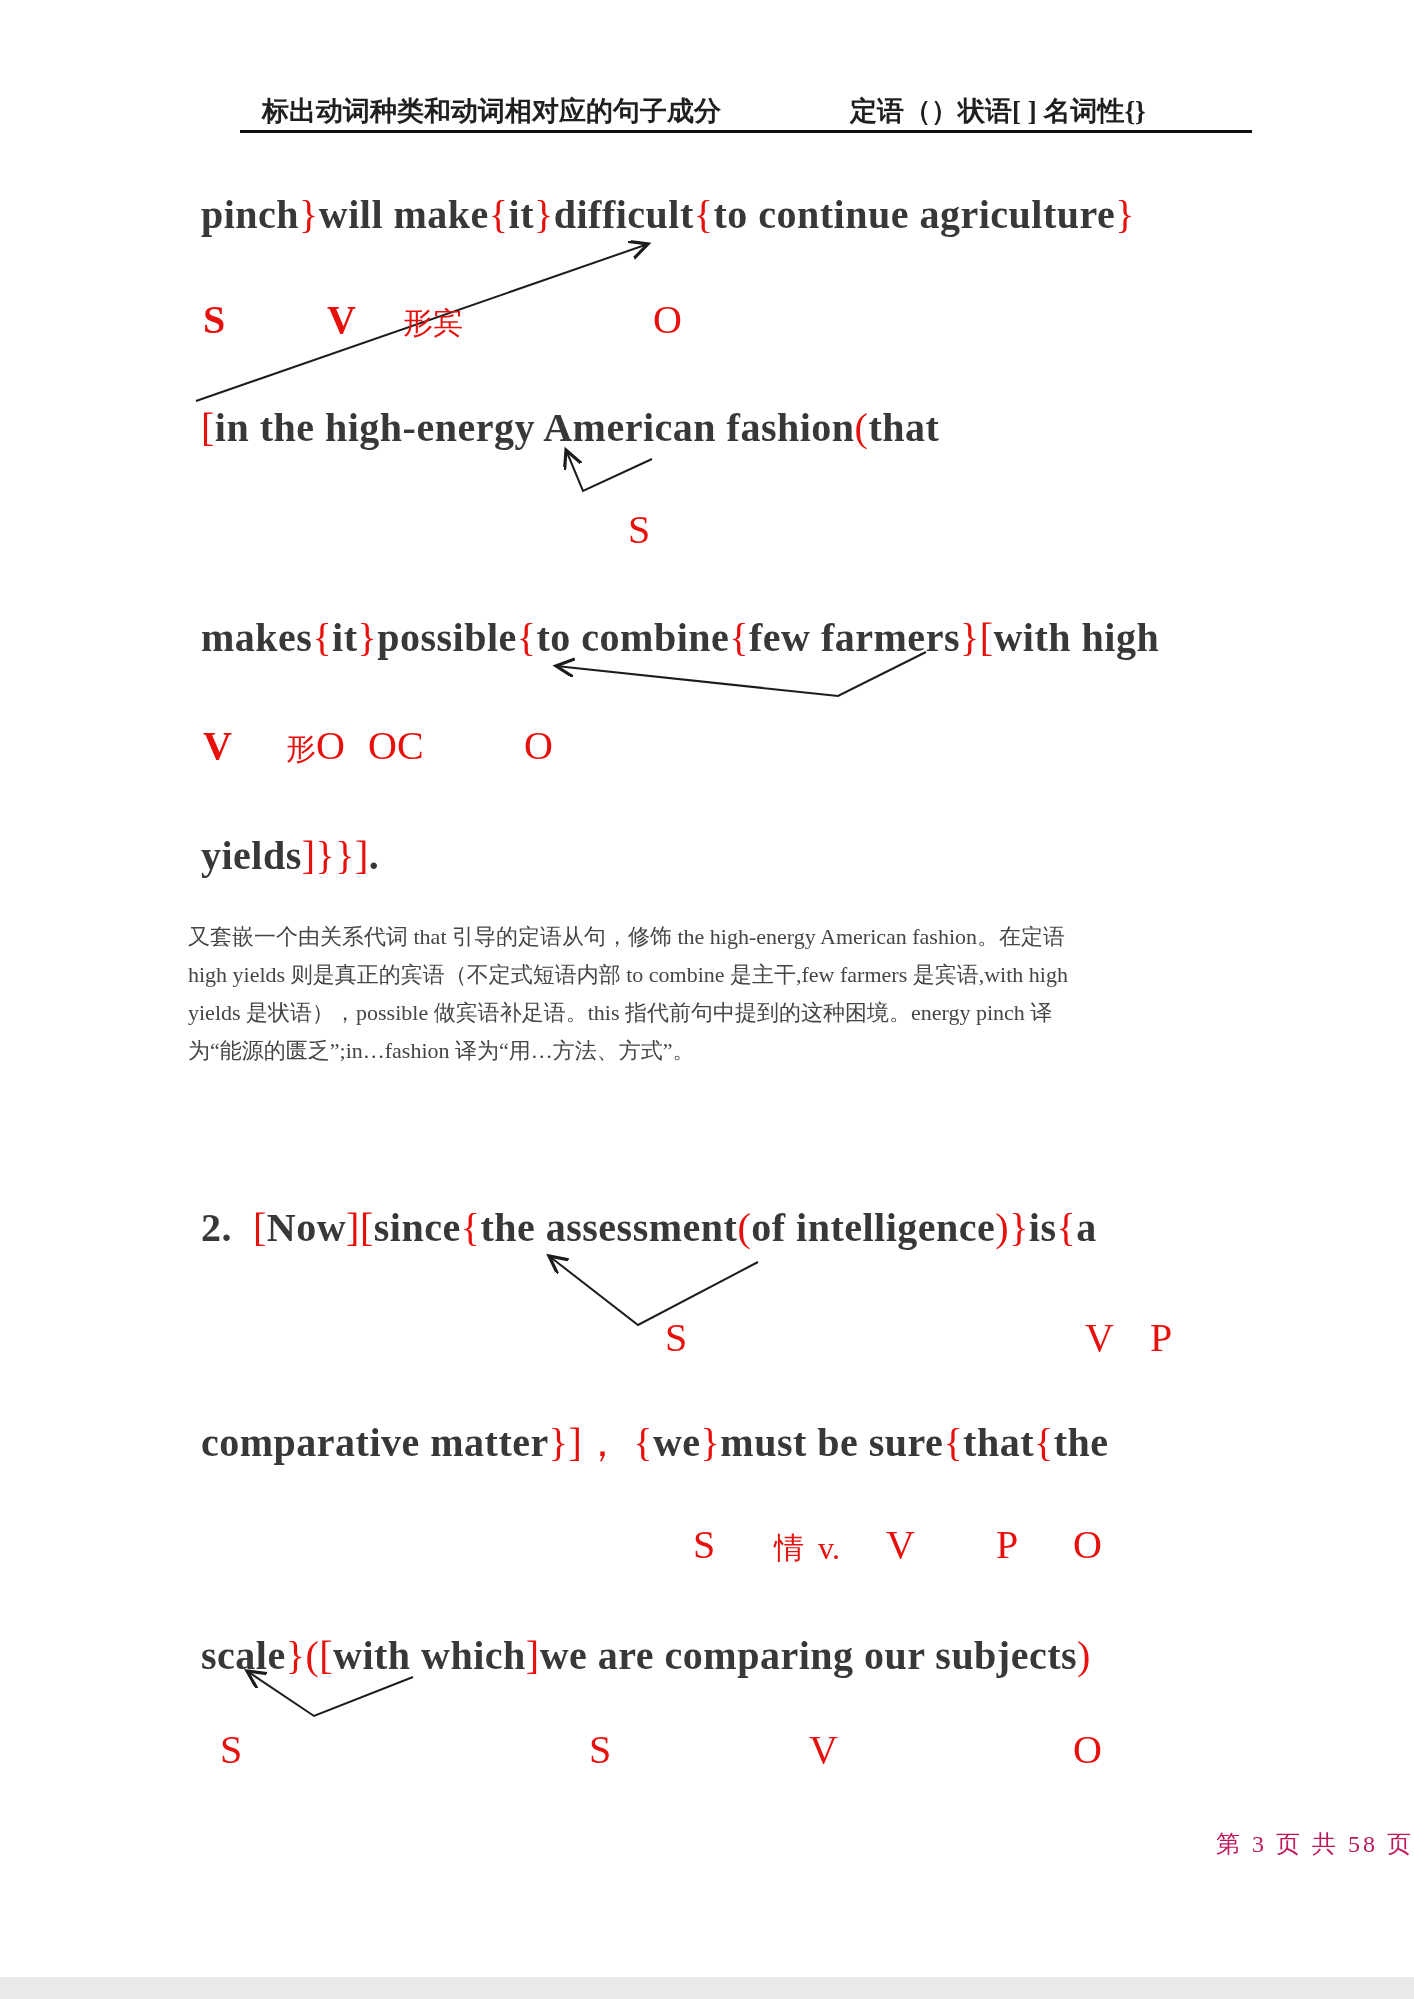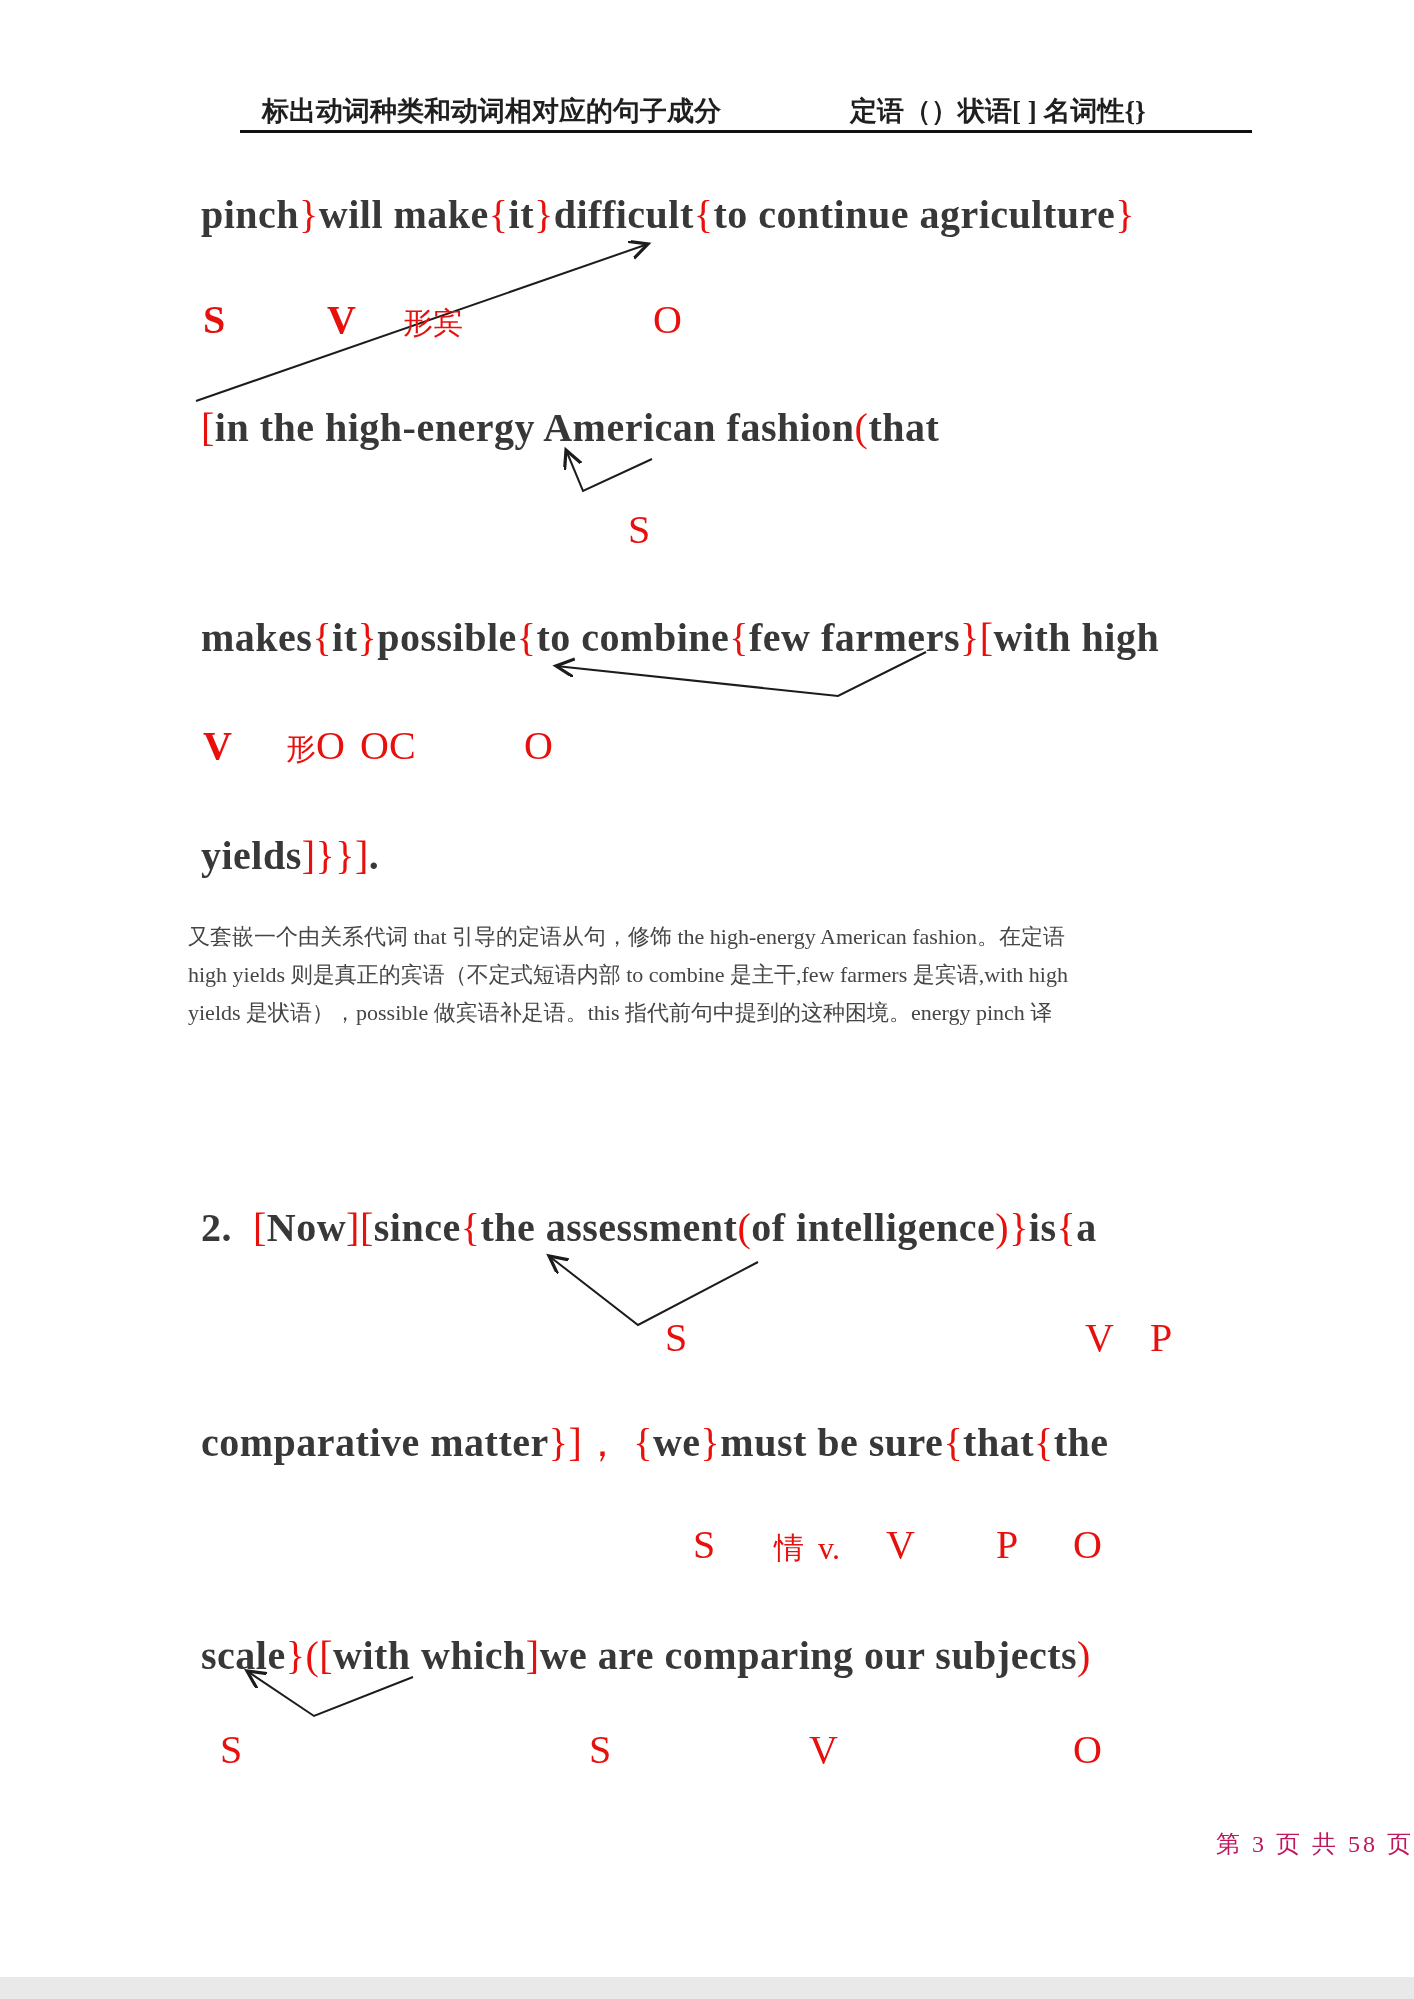--- a/index.html
+++ b/index.html
@@ -68,21 +68,21 @@
       <div class="bigline" style="top: 1633px;"><span>scale</span><span class="red">}([</span><span>with which</span><span class="red">]</span><span>we are comparing our subjects</span><span class="red">)</span></div>
     </div>
   <div id="labels-layer">
       <span class="glabel bold" style="left: 203px; top: 300px;">S</span>
       <span class="glabel bold" style="left: 327px; top: 300px;">V</span>
       <span class="glabel cjk" style="left: 403px; top: 308px;">形宾</span>
       <span class="glabel" style="left: 653px; top: 300px;">O</span>
       <span class="glabel bold" style="left: 203px; top: 726px;">V</span>
       <span class="glabel cjk" style="left: 286px; top: 734px;">形</span>
       <span class="glabel" style="left: 316px; top: 726px;">O</span>
-      <span class="glabel" style="left: 360px; top: 726px;">OC</span>
+      <span class="glabel" style="left: 368px; top: 726px;">OC</span>
       <span class="glabel" style="left: 524px; top: 726px;">O</span>
       <span class="glabel" style="left: 665px; top: 1318px;">S</span>
       <span class="glabel" style="left: 1085px; top: 1318px;">V</span>
       <span class="glabel" style="left: 1150px; top: 1318px;">P</span>
       <span class="glabel" style="left: 693px; top: 1525px;">S</span>
       <span class="glabel cjk" style="left: 774px; top: 1533px;">情</span>
       <span class="glabel small" style="left: 818px; top: 1532px;">v.</span>
       <span class="glabel" style="left: 886px; top: 1525px;">V</span>
       <span class="glabel" style="left: 996px; top: 1525px;">P</span>
       <span class="glabel" style="left: 1073px; top: 1525px;">O</span>
@@ -90,16 +90,17 @@
       <span class="glabel" style="left: 589px; top: 1730px;">S</span>
       <span class="glabel" style="left: 809px; top: 1730px;">V</span>
       <span class="glabel" style="left: 1073px; top: 1730px;">O</span>
       <span class="glabel" style="left: 628px; top: 510px;">S</span>
     </div>
 
   <div id="paragraph">
       <div class="para-line">又套嵌一个由关系代词 that 引导的定语从句，修饰 the high-energy American fashion。在定语</div>
       <div class="para-line">high yields 则是真正的宾语（不定式短语内部 to combine 是主干,few farmers 是宾语,with high</div>
       <div class="para-line">yields 是状语），possible 做宾语补足语。this 指代前句中提到的这种困境。energy pinch 译</div>
+      <div class="para-line">为“能源的匮乏”;in…fashion 译为“用…方法、方式”。</div>
     </div>
 
   <div id="footer">第 3 页 共 58 页</div>
 </div>
 
 </body></html>

